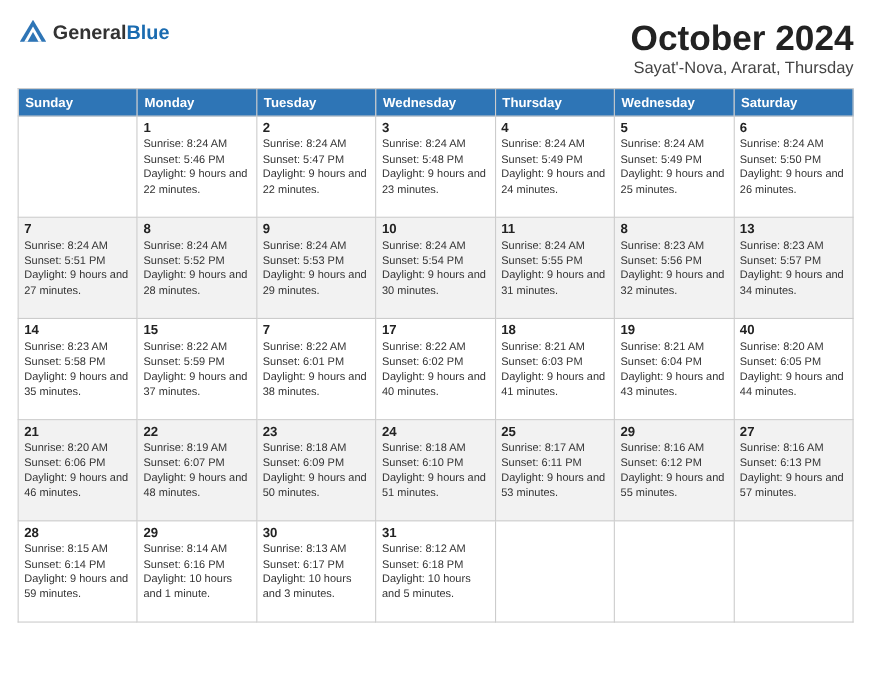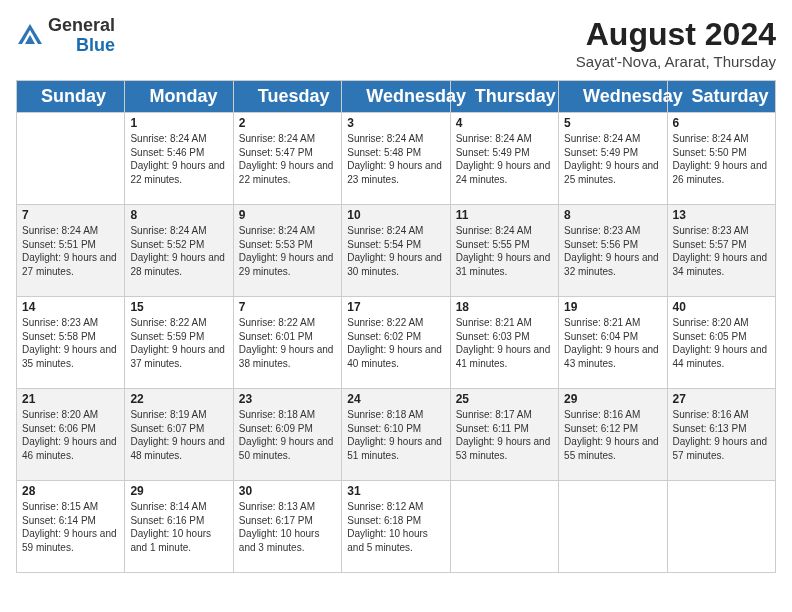--- a/index.html
+++ b/index.html
@@ -20,27 +20,27 @@
       justify-content: space-between;
       align-items: flex-start;
       margin-bottom: 10px;
     }
     .logo {
       display: flex;
       align-items: center;
     }
     .logo-text {
       display: flex;
-      flex-direction: column;
+      flex-direction: row;
       font-size: 18px;
       font-weight: bold;
       line-height: 1.1;
     }
     .logo-general { color: #333; }
-    .logo-blue { color: #1a6bb0; margin-left: 28px; }
+    .logo-blue { color: #1a6bb0; }
     .logo-icon {
       width: 28px;
       height: 28px;
       margin-right: 4px;
     }
     .title-block {
       text-align: right;
     }
     .month-title {
       font-size: 32px;
@@ -53,22 +53,22 @@
     }
     .calendar {
       width: 100%;
       border-collapse: collapse;
       table-layout: fixed;
     }
     .calendar th {
       background-color: #2e75b6;
       color: #fff;
       text-align: left;
-      padding: 5px 24px;
-      font-size: 18px;
+      padding: 5px 6px;
+      font-size: 12px;
       border: 1px solid #ccc;
     }
     .calendar td {
       border: 1px solid #ccc;
       vertical-align: top;
       padding: 3px 5px;
       height: 92px;
       background: #fff;
     }
     .calendar tr:nth-child(even) td {
@@ -100,21 +100,21 @@
         <polygon points="14,2 26,22 2,22" fill="#2e75b6"></polygon>
         <polygon points="14,8 22,22 6,22" fill="#fff"></polygon>
         <polygon points="14,13 19,22 9,22" fill="#2e75b6"></polygon>
       </svg>
       <div class="logo-text">
         <span class="logo-general">General</span>
         <span class="logo-blue">Blue</span>
       </div>
     </div>
     <div class="title-block">
-      <div class="month-title">August 2024</div>
+      <div class="month-title">October 2024</div>
       <div class="location-title">Sayat'-Nova, Ararat, Thursday</div>
     </div>
   </div>
 
   <table class="calendar">
     <thead>
       <tr>
         <th>Sunday</th>
         <th>Monday</th>
         <th>Tuesday</th>

